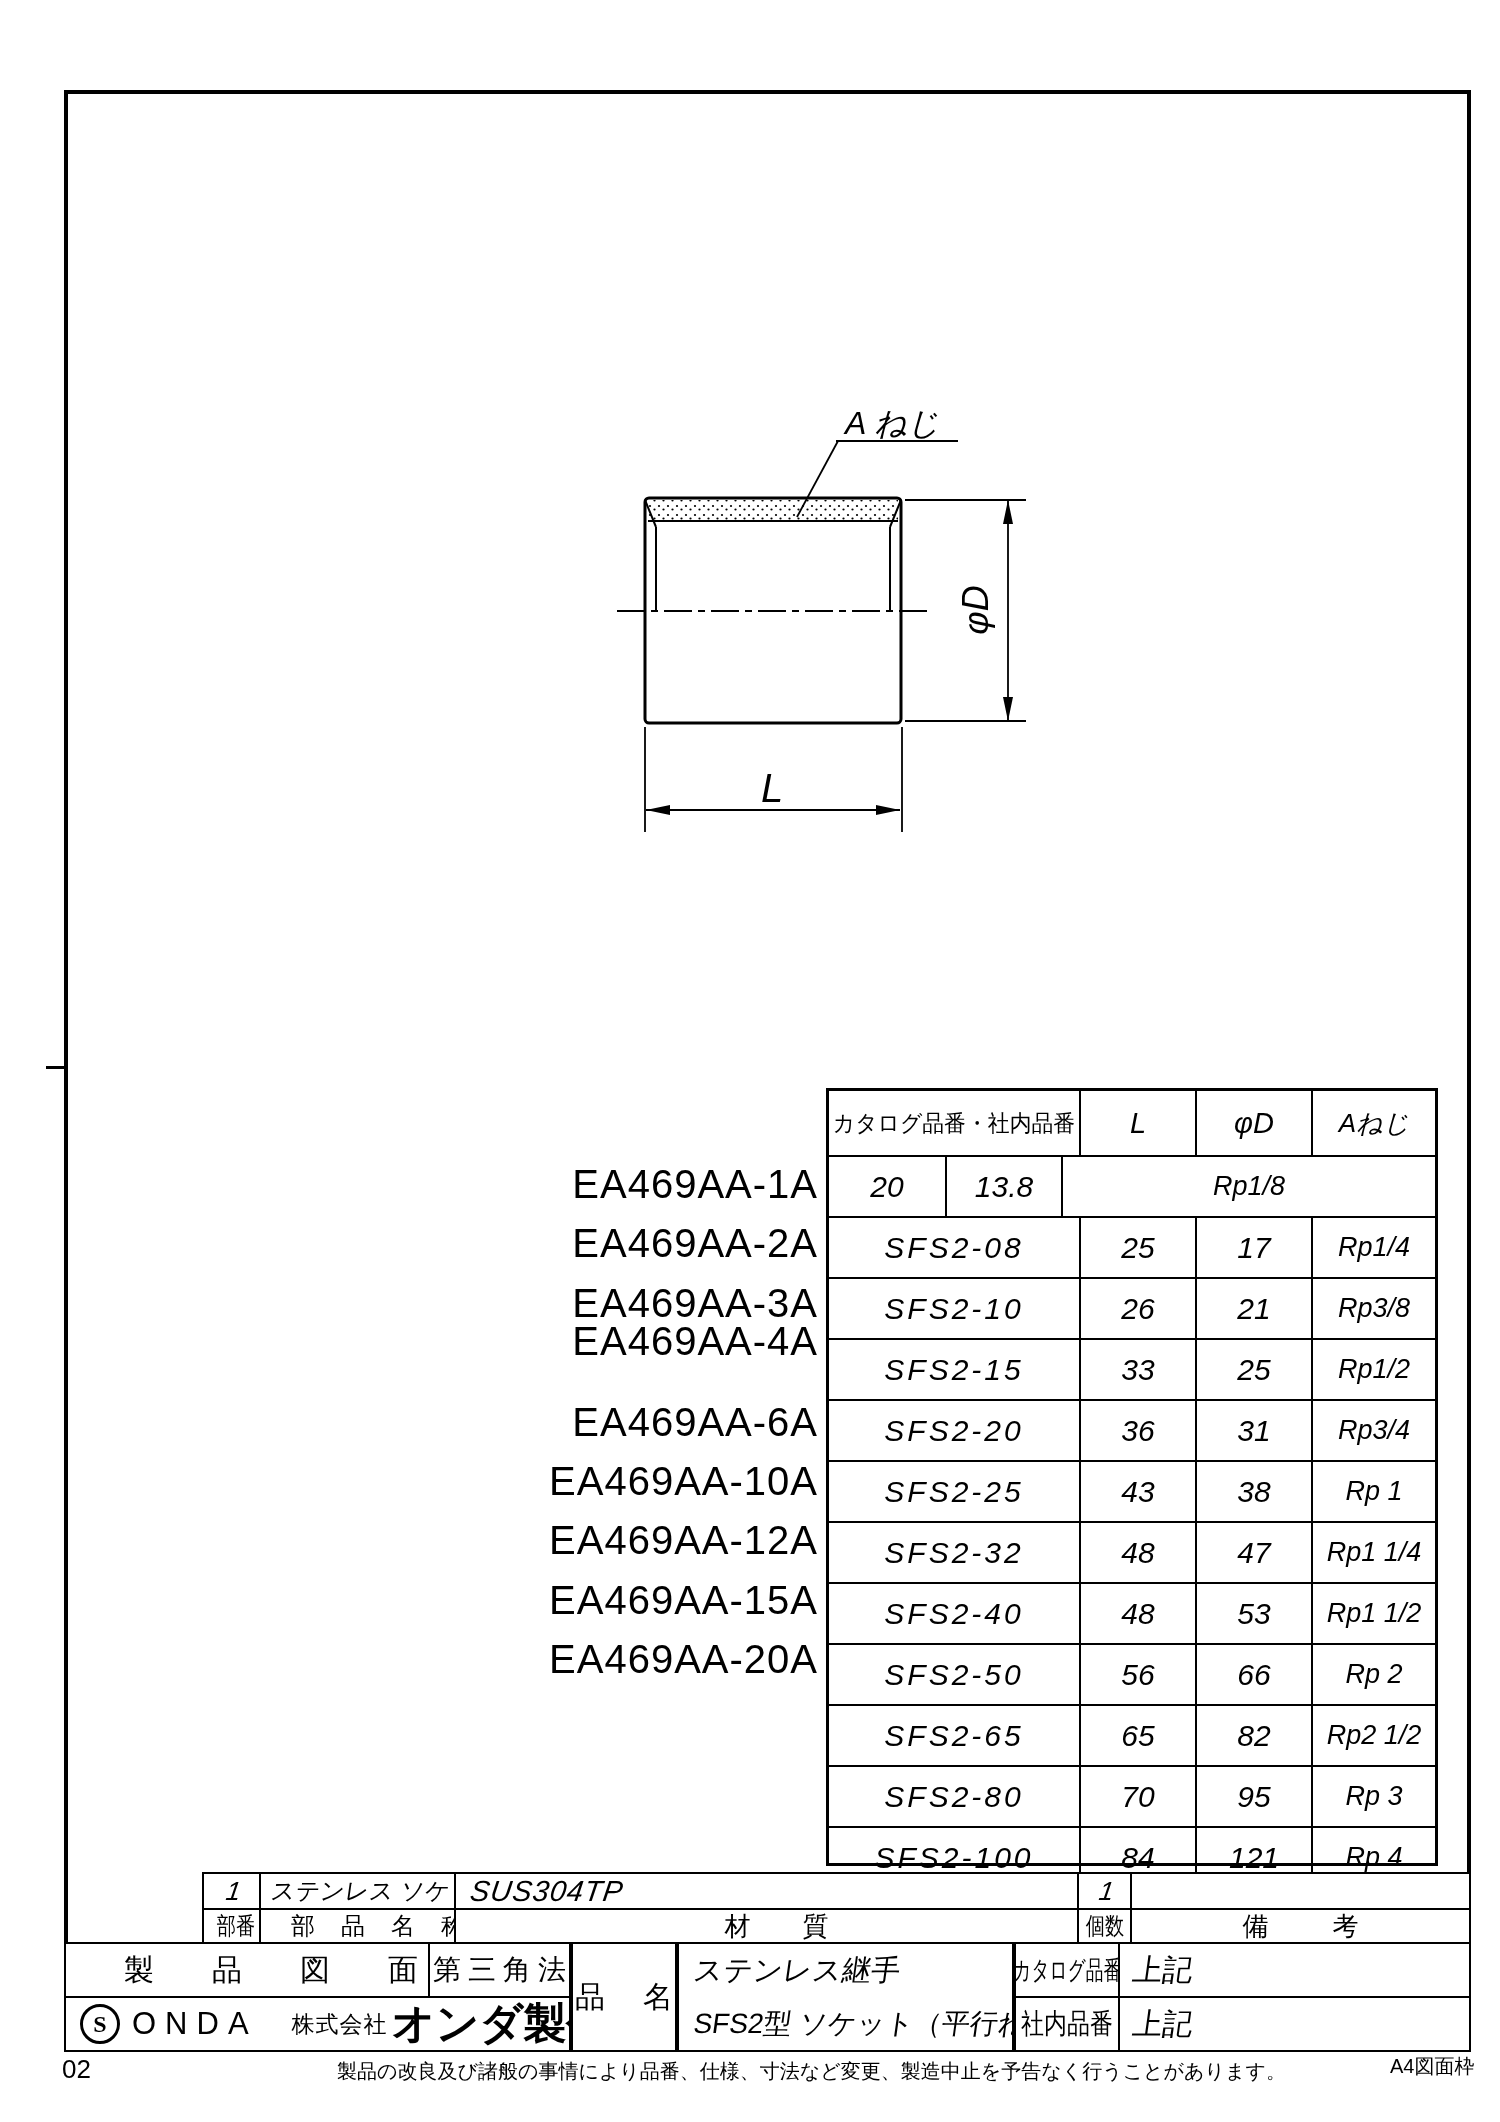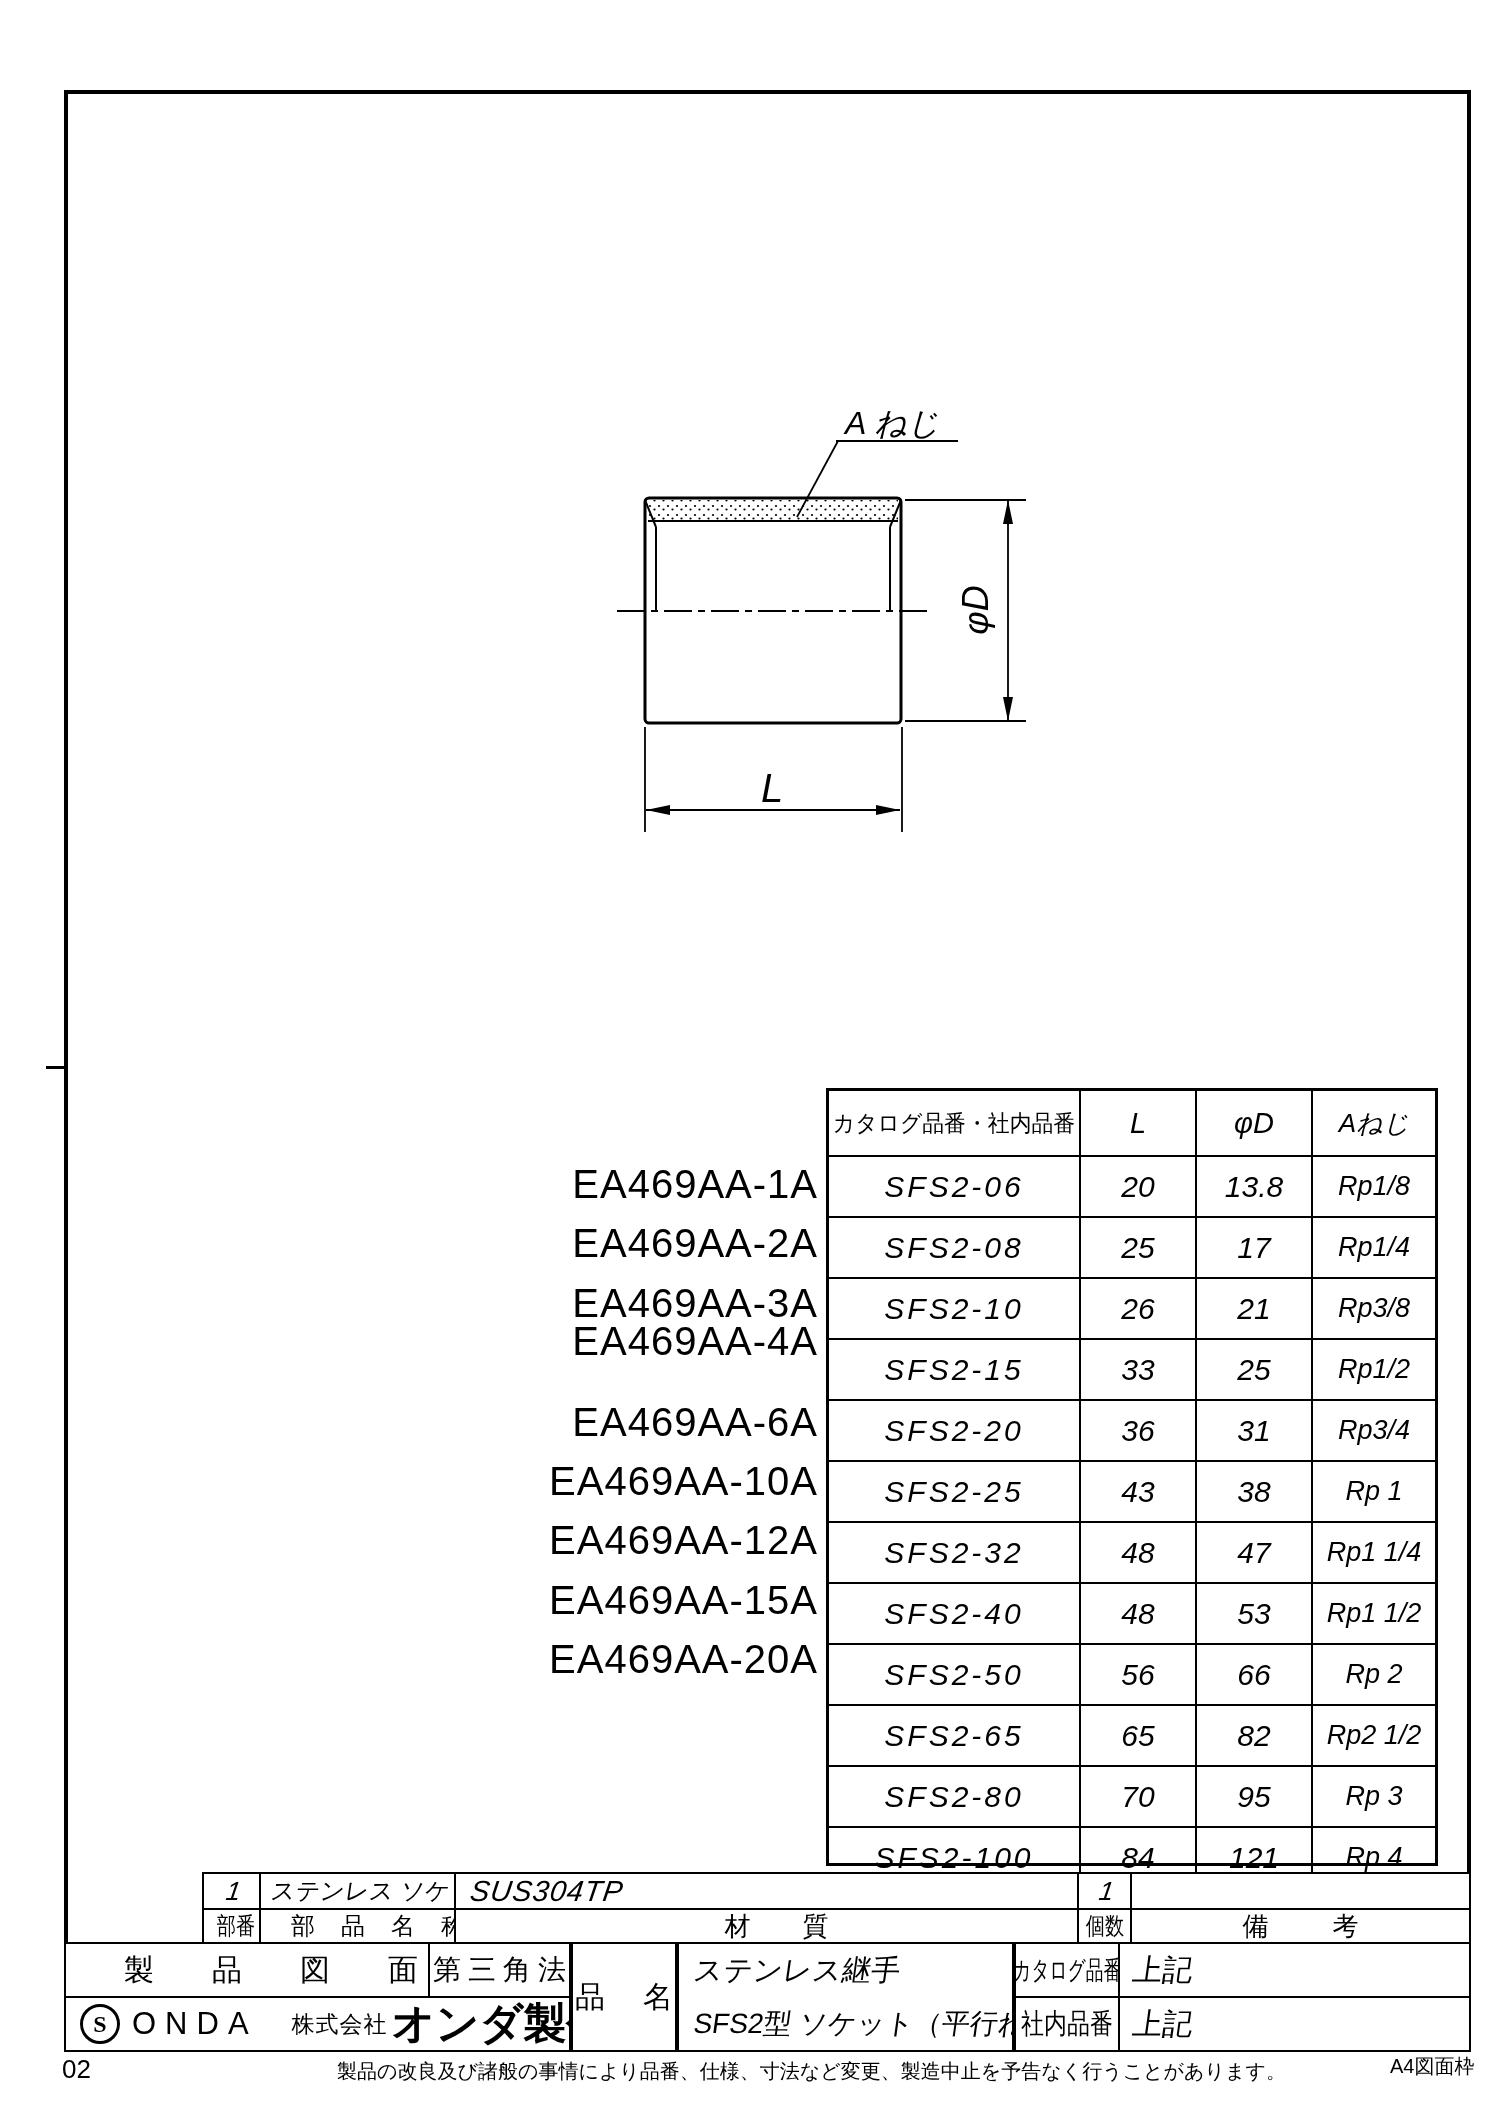--- a/index.html
+++ b/index.html
@@ -124,21 +124,20 @@
     </div>
 
   <div id="spec-table">
     <div class="trow thead">
       <div class="tcell c0">カタログ品番・社内品番</div>
       <div class="tcell c1">L</div>
       <div class="tcell c2">φD</div>
       <div class="tcell c3">Aねじ</div>
     </div>
     <div id="spec-table-body" style="display:contents"><div class="trow">
-          <div class="tcell c0 code">SFS2-06</div>
           <div class="tcell c1 num">20</div>
           <div class="tcell c2 num">13.8</div>
           <div class="tcell c3 thr">Rp1/8</div>
         </div><div class="trow">
           <div class="tcell c0 code">SFS2-08</div>
           <div class="tcell c1 num">25</div>
           <div class="tcell c2 num">17</div>
           <div class="tcell c3 thr">Rp1/4</div>
         </div><div class="trow">
           <div class="tcell c0 code">SFS2-10</div>

